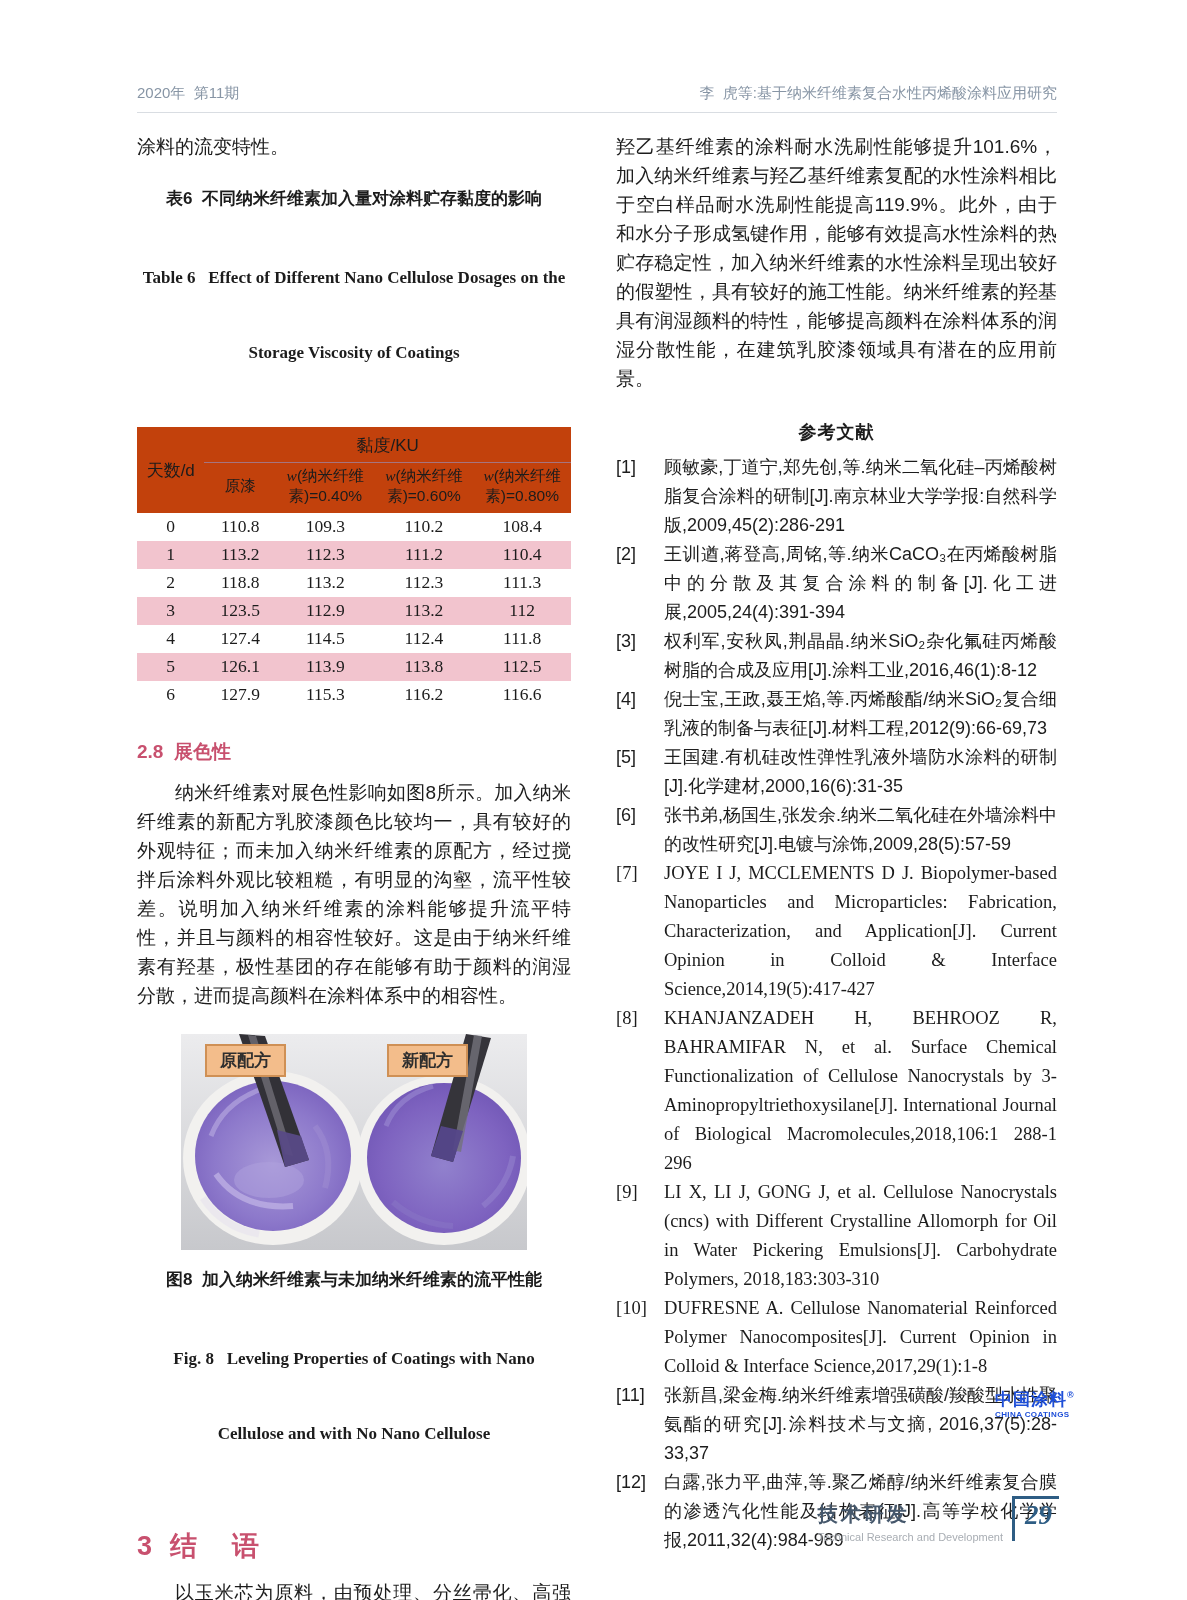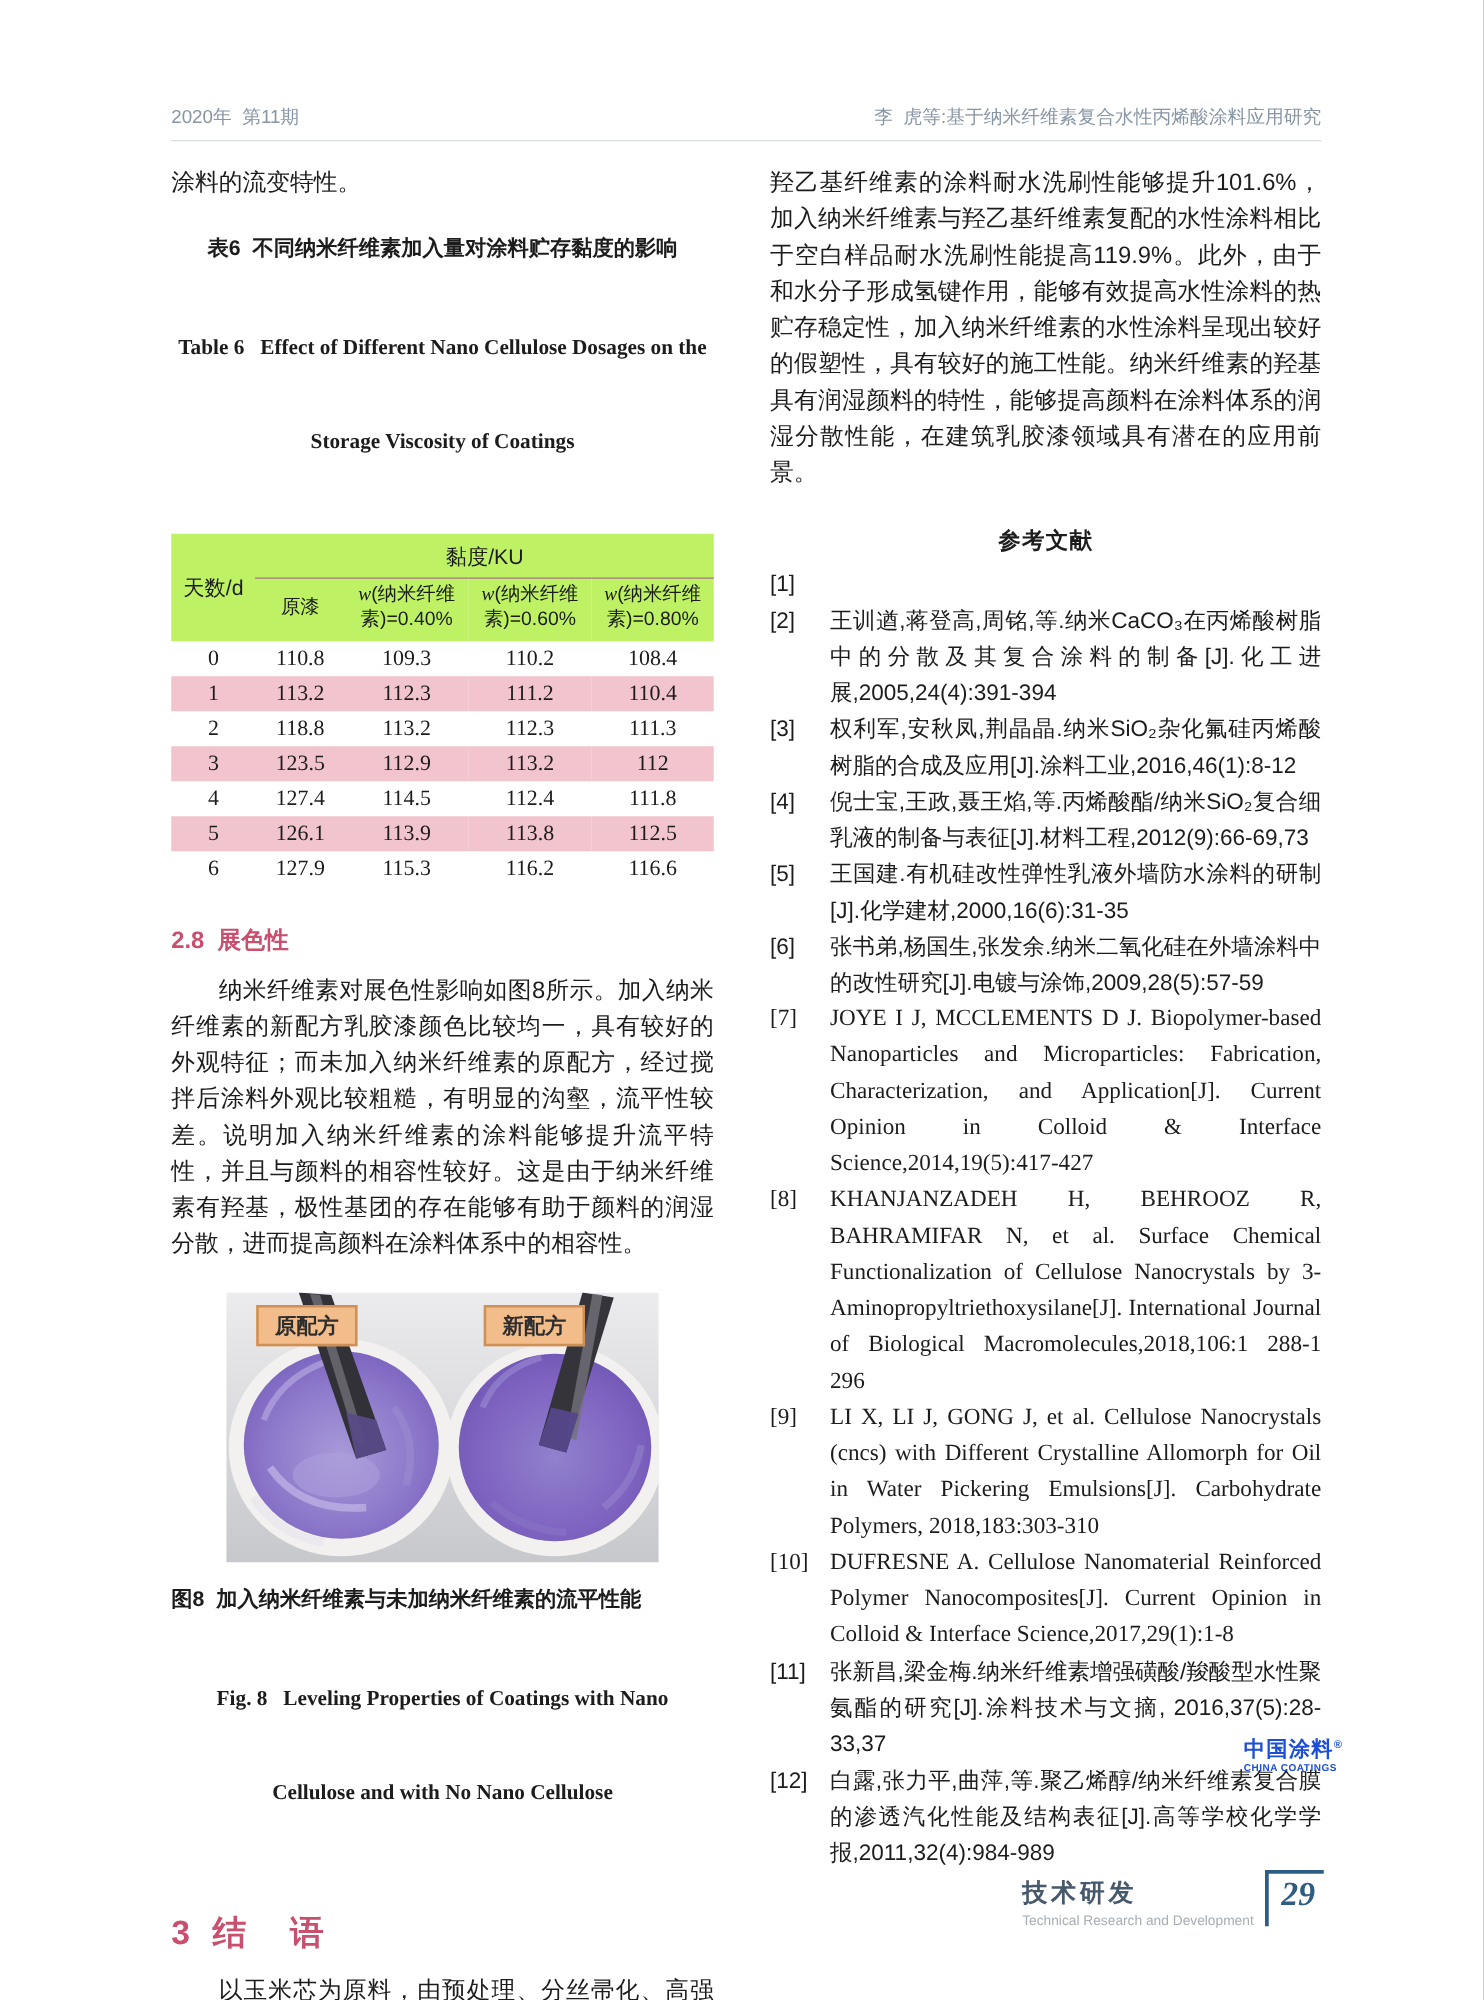--- a/index.html
+++ b/index.html
@@ -19,42 +19,42 @@
   .col-left  { position:absolute; left:137px; top:132px; width:434px; }
   .col-right { position:absolute; left:616px; top:132px; width:441px; }
   p.body { font-size:19px; line-height:29px; text-align:justify; margin:0; }
   p.indent { text-indent:2em; }
   
   .tbl-cap-zh { margin-top:26px; text-align:center; font-weight:bold; font-size:17px; white-space:pre; }
   .cap-en { text-align:center; font-weight:bold; font-size:17px; line-height:25px;
             font-family:"Liberation Serif","DejaVu Serif",serif; margin-top:5px; white-space:pre; }
   
   table.t6 { margin-top:12px; width:100%; border-collapse:collapse; }
-  table.t6 th { background:#bef264; font-weight:normal; }
+  table.t6 th { background:#c2410c; font-weight:normal; }
   th.day-th   { font-size:17px; width:66px; }
   th.group-th { font-size:17px; padding:7px 0 5px; border-bottom:1px solid #a6747f; }
   th.sub-th   { font-size:15.5px; line-height:20px; padding:3px 1px 7px; }
   .w-it { font-style:italic; font-family:"Liberation Serif","DejaVu Serif",serif; }
   table.t6 td {
     text-align:center; font-family:"Liberation Serif","DejaVu Serif",serif;
     font-size:17.5px; padding:3px 0 4px;
   }
   tr.band td { background:#f2c4ce; }
   
   .h-sub  { color:#c8506e; font-weight:bold; font-size:19px; margin:30px 0 13px; white-space:pre; }
   .h-main { color:#c8506e; font-weight:bold; font-size:27px; margin:32px 0 14px; white-space:pre; letter-spacing:1px; }
   
   .figure { position:relative; width:346px; margin:24px auto 0; }
   .figure svg { display:block; }
   .fig-label {
     position:absolute; top:10px; background:#f3bd8b; border:2px solid #cf9055;
     color:#2e2e2e; font-weight:bold; font-size:17px; padding:3px 13px; z-index:2;
   }
   .fig-label.l { left:24px; } .fig-label.r { left:206px; }
-  .fig-cap-zh { text-align:left; font-weight:bold; font-size:17px; margin-top:18px; white-space:pre; }
+  .fig-cap-zh { text-align:center; font-weight:bold; font-size:17px; margin-top:18px; white-space:pre; }
   
   .refs-heading { text-align:center; font-weight:bold; font-size:18px; margin:27px 0 9px; letter-spacing:1px; }
   .ref { display:flex; font-size:18px; line-height:29px; }
   .ref-num { width:48px; flex:none; }
   .ref-text { flex:1; text-align:justify; }
   .ref.en .ref-num, .ref.en .ref-text {
     font-family:"Liberation Serif","DejaVu Serif",serif; font-size:18.5px;
   }
   
   .logo { position:absolute; left:995px; top:1386px; width:95px; text-align:left; color:#1d4ed8; }
@@ -224,20 +224,21 @@
 
   </div>
 
   <div class="col-right">
     <p class="body">羟乙基纤维素的涂料耐水洗刷性能够提升101.6%，加入纳米纤维素与羟乙基纤维素复配的水性涂料相比于空白样品耐水洗刷性能提高119.9%。此外，由于和水分子形成氢键作用，能够有效提高水性涂料的热贮存稳定性，加入纳米纤维素的水性涂料呈现出较好的假塑性，具有较好的施工性能。纳米纤维素的羟基具有润湿颜料的特性，能够提高颜料在涂料体系的润湿分散性能，在建筑乳胶漆领域具有潜在的应用前景。</p>
 
     <div class="refs-heading">参考文献</div>
 
     <div class="ref">
       <span class="ref-num">[1]</span>
+      <span class="ref-text">顾敏豪,丁道宁,郑先创,等.纳米二氧化硅–丙烯酸树脂复合涂料的研制[J].南京林业大学学报:自然科学版,2009,45(2):286-291</span>
     </div>
     <div class="ref">
       <span class="ref-num">[2]</span>
       <span class="ref-text">王训遒,蒋登高,周铭,等.纳米CaCO₃在丙烯酸树脂中的分散及其复合涂料的制备[J].化工进展,2005,24(4):391-394</span>
     </div>
     <div class="ref">
       <span class="ref-num">[3]</span>
       <span class="ref-text">权利军,安秋凤,荆晶晶.纳米SiO₂杂化氟硅丙烯酸树脂的合成及应用[J].涂料工业,2016,46(1):8-12</span>
     </div>
     <div class="ref">

